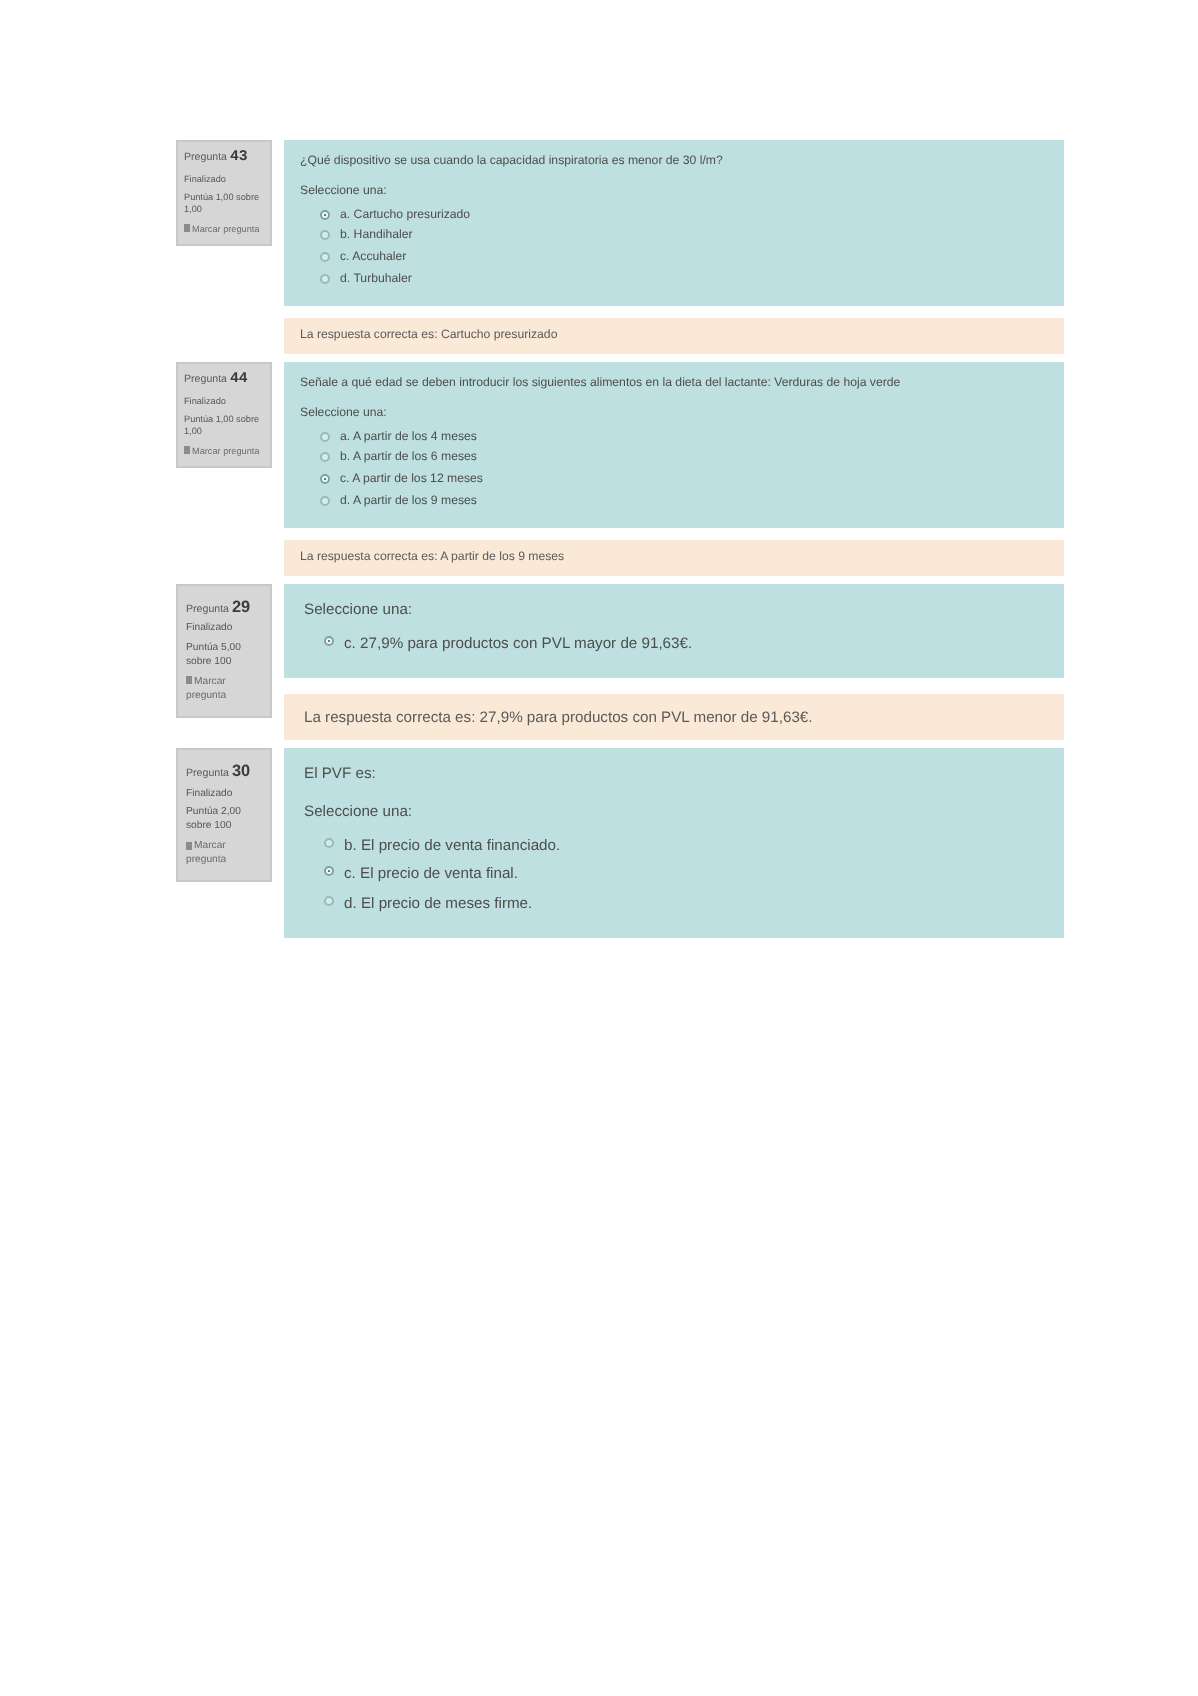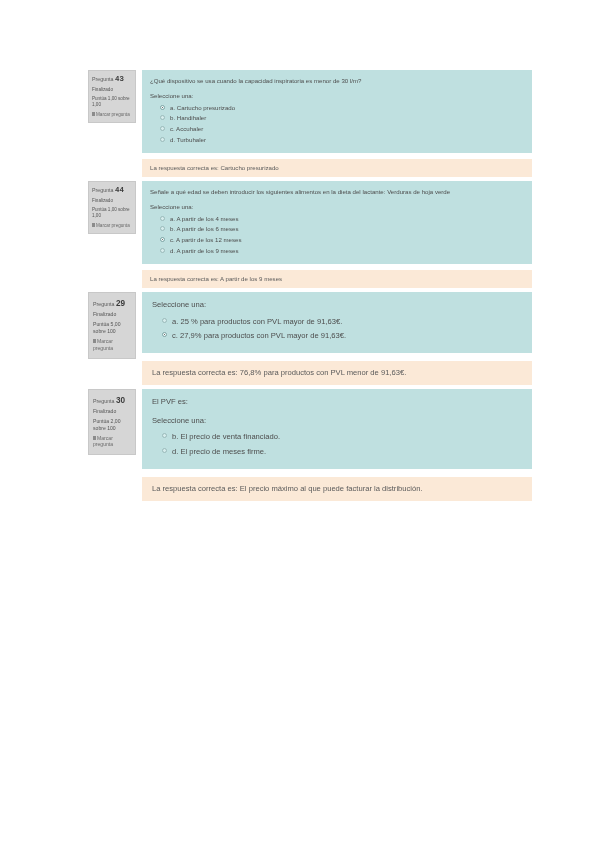--- a/index.html
+++ b/index.html
@@ -229,51 +229,50 @@
           <div class="qnum"><span>Pregunta</span> <b>29</b></div>
           <div class="qstate">Finalizado</div>
           <div class="qgrade">Puntúa 5,00 sobre 100</div>
           <div class="qflag"><span class="flagicon"></span><span>Marcar pregunta</span></div>
         </div>
         <div class="qbody">
           <div class="qtext">
             <div class="qselect">Seleccione una:</div>
             <ul class="answers">
               <li class="answer">
-                <span class="radio"></span>
-                <span class="answer-label"><span>a.</span> <span>25 % para productos con PVL mayor de 91,63€.</span></span>
-              </li>
-              <li class="answer">
                 <span class="radio checked"></span>
                 <span class="answer-label"><span>c.</span> <span>27,9% para productos con PVL mayor de 91,63€.</span></span>
               </li>
             </ul>
           </div>
-          <div class="feedback">La respuesta correcta es: 76,8% para productos con PVL menor de 91,63€.</div>
+          <div class="feedback">La respuesta correcta es: 27,9% para productos con PVL menor de 91,63€.</div>
         </div>
       </div>
       <div class="question q-large">
         <div class="qinfo">
           <div class="qnum"><span>Pregunta</span> <b>30</b></div>
           <div class="qstate">Finalizado</div>
           <div class="qgrade">Puntúa 2,00 sobre 100</div>
           <div class="qflag"><span class="flagicon"></span><span>Marcar pregunta</span></div>
         </div>
         <div class="qbody">
           <div class="qtext">
             <div class="qprompt">El PVF es:</div>
             <div class="qselect">Seleccione una:</div>
             <ul class="answers">
               <li class="answer">
                 <span class="radio"></span>
                 <span class="answer-label"><span>b.</span> <span>El precio de venta financiado.</span></span>
               </li>
               <li class="answer">
+                <span class="radio checked"></span>
+                <span class="answer-label"><span>c.</span> <span>El precio de venta final.</span></span>
+              </li>
+              <li class="answer">
                 <span class="radio"></span>
                 <span class="answer-label"><span>d.</span> <span>El precio de meses firme.</span></span>
               </li>
             </ul>
           </div>
-          <div class="feedback">La respuesta correcta es: El precio máximo al que puede facturar la distribución.</div>
         </div>
       </div>
     </div>
 </div>
 
 </body></html>

